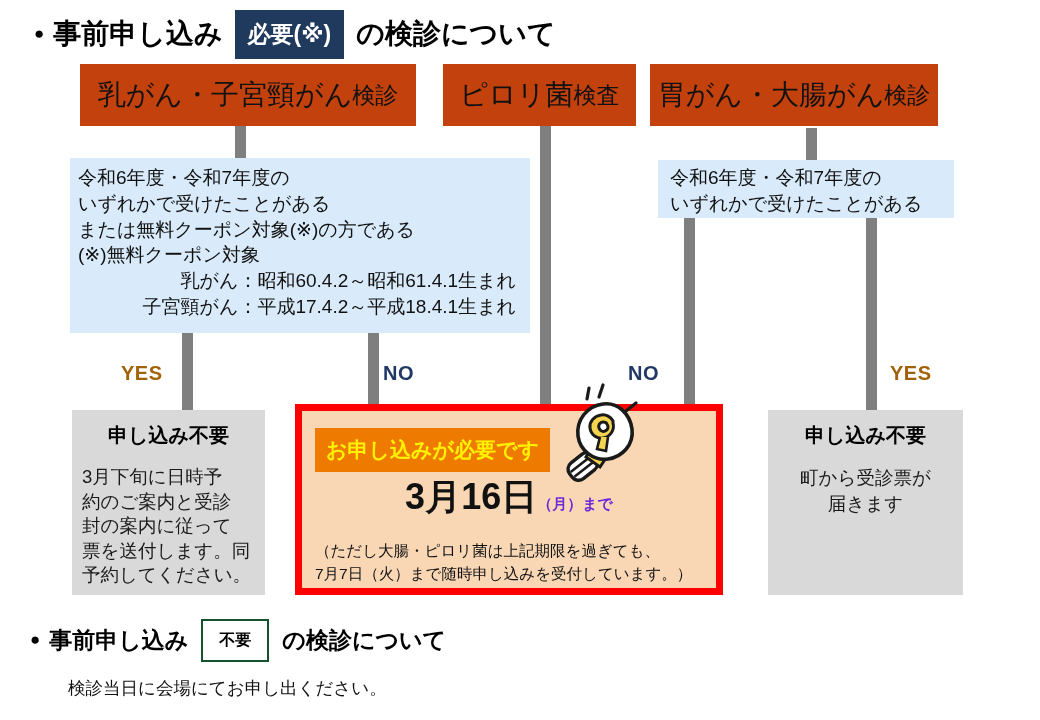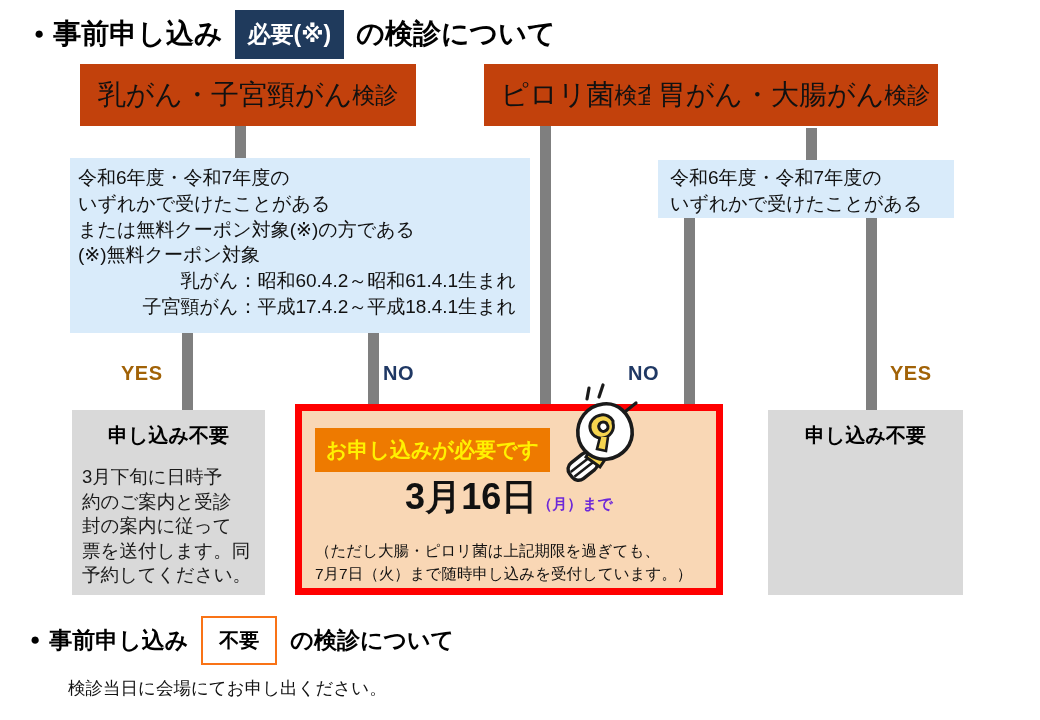--- a/index.html
+++ b/index.html
@@ -9,30 +9,30 @@
 
   
   .heading { position:absolute; display:flex; align-items:center; }
   .heading .bullet { font-size:17px; margin-right:9px; color:#000; }
   .h-top { left:34px; top:8px; height:52px; }
   .h-top .htxt { font-size:28px; font-weight:bold; color:#000; }
   .h-bottom { left:30px; top:614px; height:52px; }
   .h-bottom .htxt { font-size:23px; font-weight:bold; color:#000; }
   .badge-navy { background:#1F3A5C; color:#ffffff; font-size:23px; font-weight:bold;
                 padding:9px 13px; margin:0 12px; }
-  .badge-white { background:#ffffff; color:#000; font-size:20px; font-weight:bold;
-                 border:2px solid #f97316; padding:9px 16px; margin:0 13px; }
+  .badge-white { background:#ffffff; color:#000; font-size:16px; font-weight:bold;
+                 border:2px solid #14532d; padding:9px 16px; margin:0 13px; }
 
   
   .ghead { position:absolute; top:64px; height:62px; background:#c2410c;
            display:flex; align-items:center; justify-content:center; color:#111; white-space:nowrap; }
   .ghead .main { font-size:28px; font-weight:500; }
   .ghead .sub  { font-size:23px; font-weight:500; }
   #ghead-breast  { left:80px;  width:336px; }
-  #ghead-pylori  { left:443px; width:193px;margin-left:41px; }
+  #ghead-pylori  { left:443px; width:193px; }
   #ghead-stomach { left:650px; width:288px; }
 
   
   .bluebox { position:absolute; background:#D9EBFA; color:#111; font-size:19px; line-height:1.36; }
   #cond-left  { left:70px; top:158px; width:460px; height:175px; padding:7px 8px 0 8px; }
   #cond-right { left:658px; top:160px; width:296px; height:58px; padding:5px 10px 0 12px; }
   .cline { white-space:pre; }
   .cline.r { text-align:right; padding-right:6px; white-space:normal; }
 
   
@@ -135,20 +135,24 @@
       <span class="d-main">3月16日</span><span class="d-sub">（月）まで</span>
     </div>
     <div id="apply-note">
       <div>（ただし大腸・ピロリ菌は上記期限を過ぎても、</div>
       <div>7月7日（火）まで随時申し込みを受付しています。）</div>
     </div>
   </div>
 
   <div class="graybox" id="result-right">
     <div class="gtitle">申し込み不要</div>
+    <div class="gbody">
+      <div>町から受診票が</div>
+      <div>届きます</div>
+    </div>
   </div>
 
   <svg id="bulb" viewBox="0 0 94 108">
 
     <g stroke="#1a1a1a" stroke-width="3.2" stroke-linecap="round">
       <line x1="33" y1="7" x2="31" y2="18"></line>
       <line x1="47" y1="4" x2="43" y2="16"></line>
       <line x1="80" y1="22" x2="70" y2="30"></line>
     </g>
 

